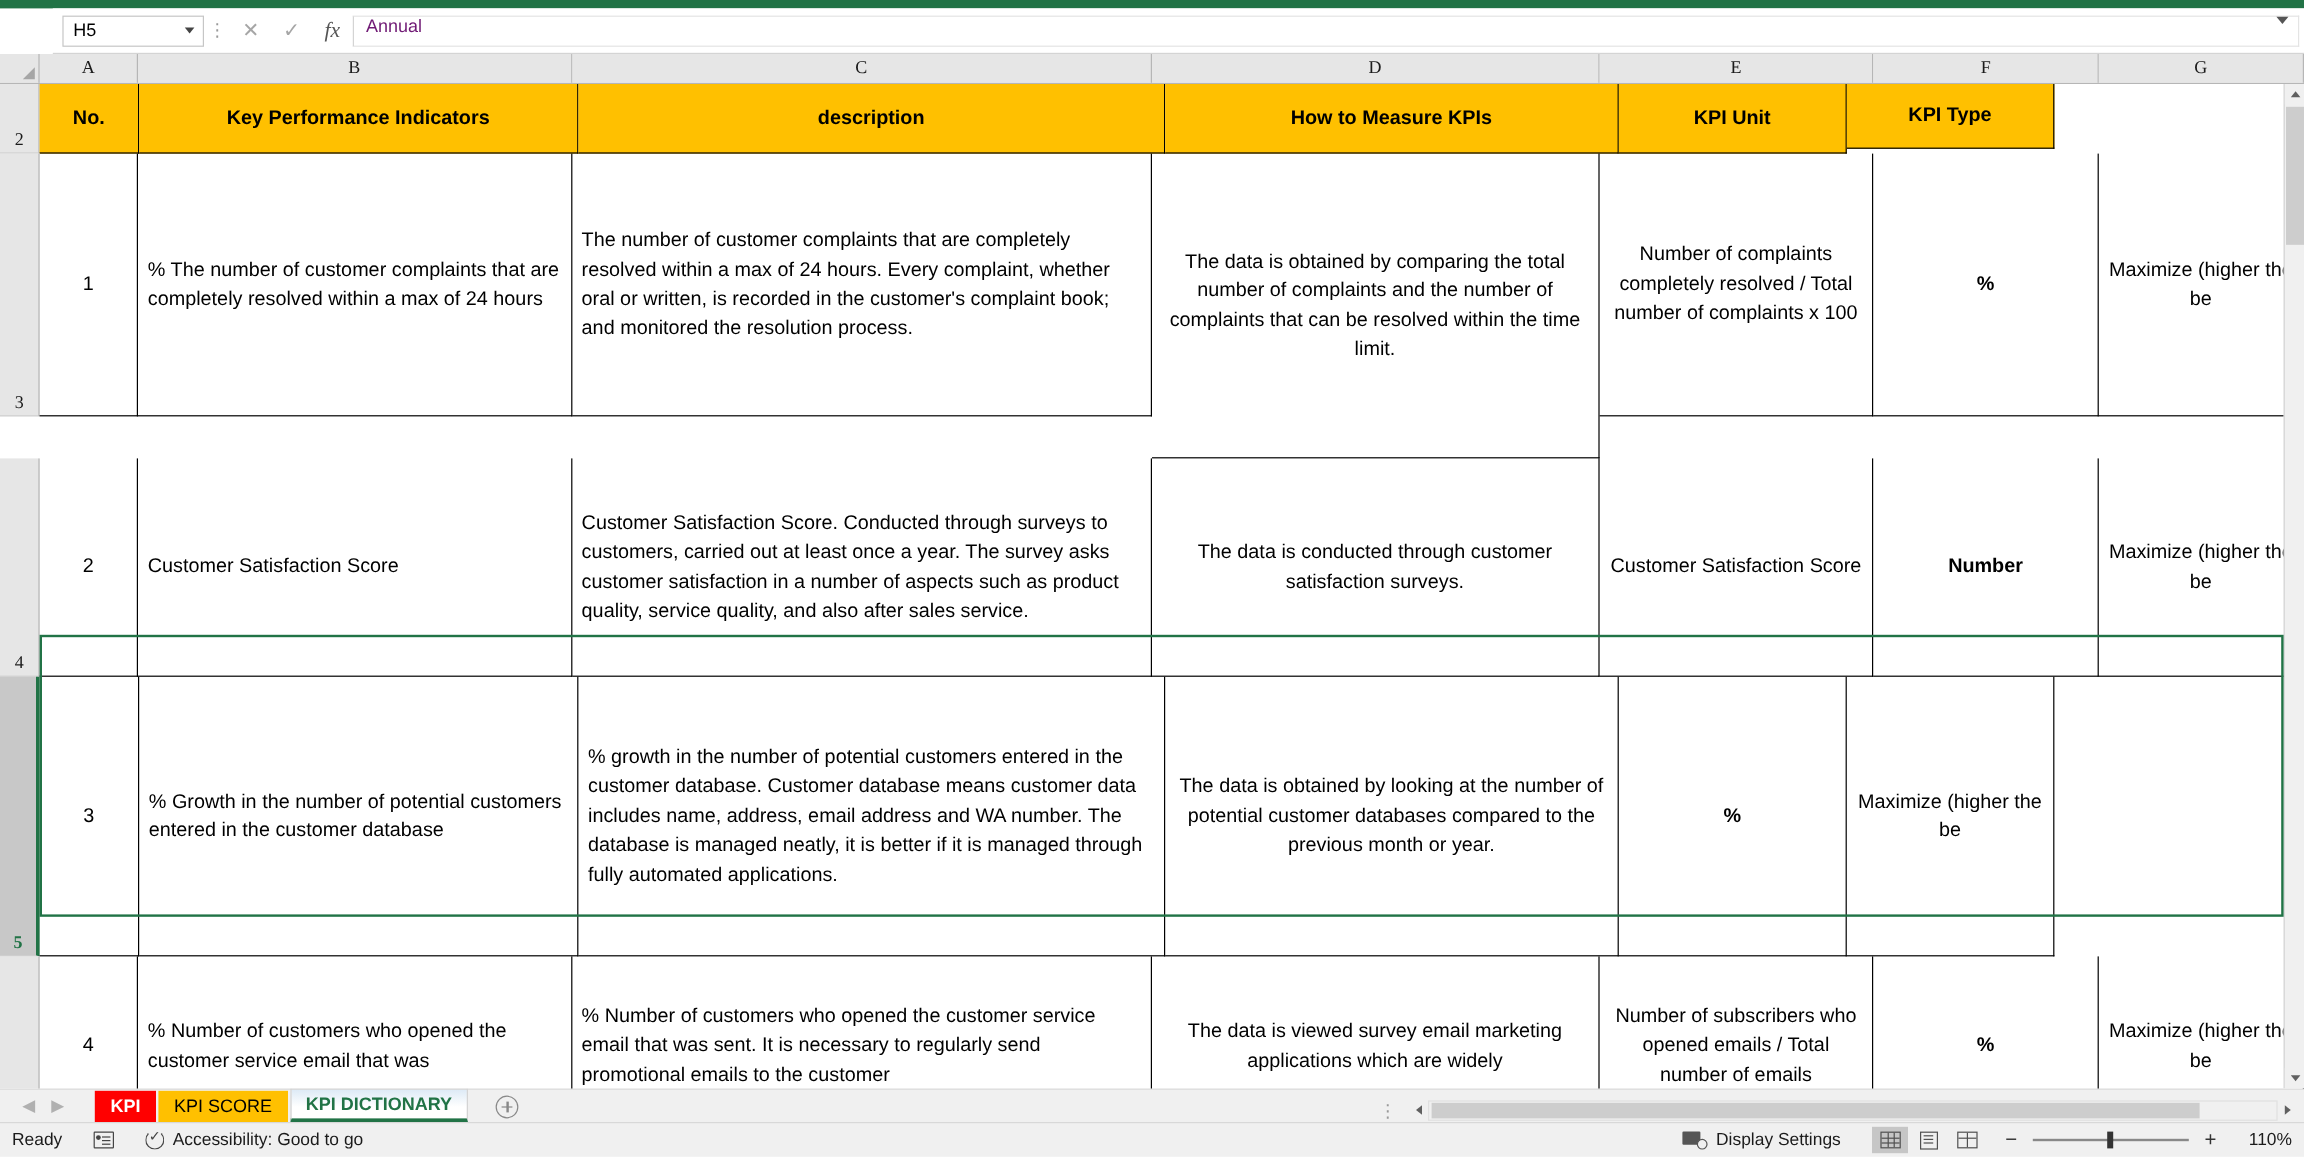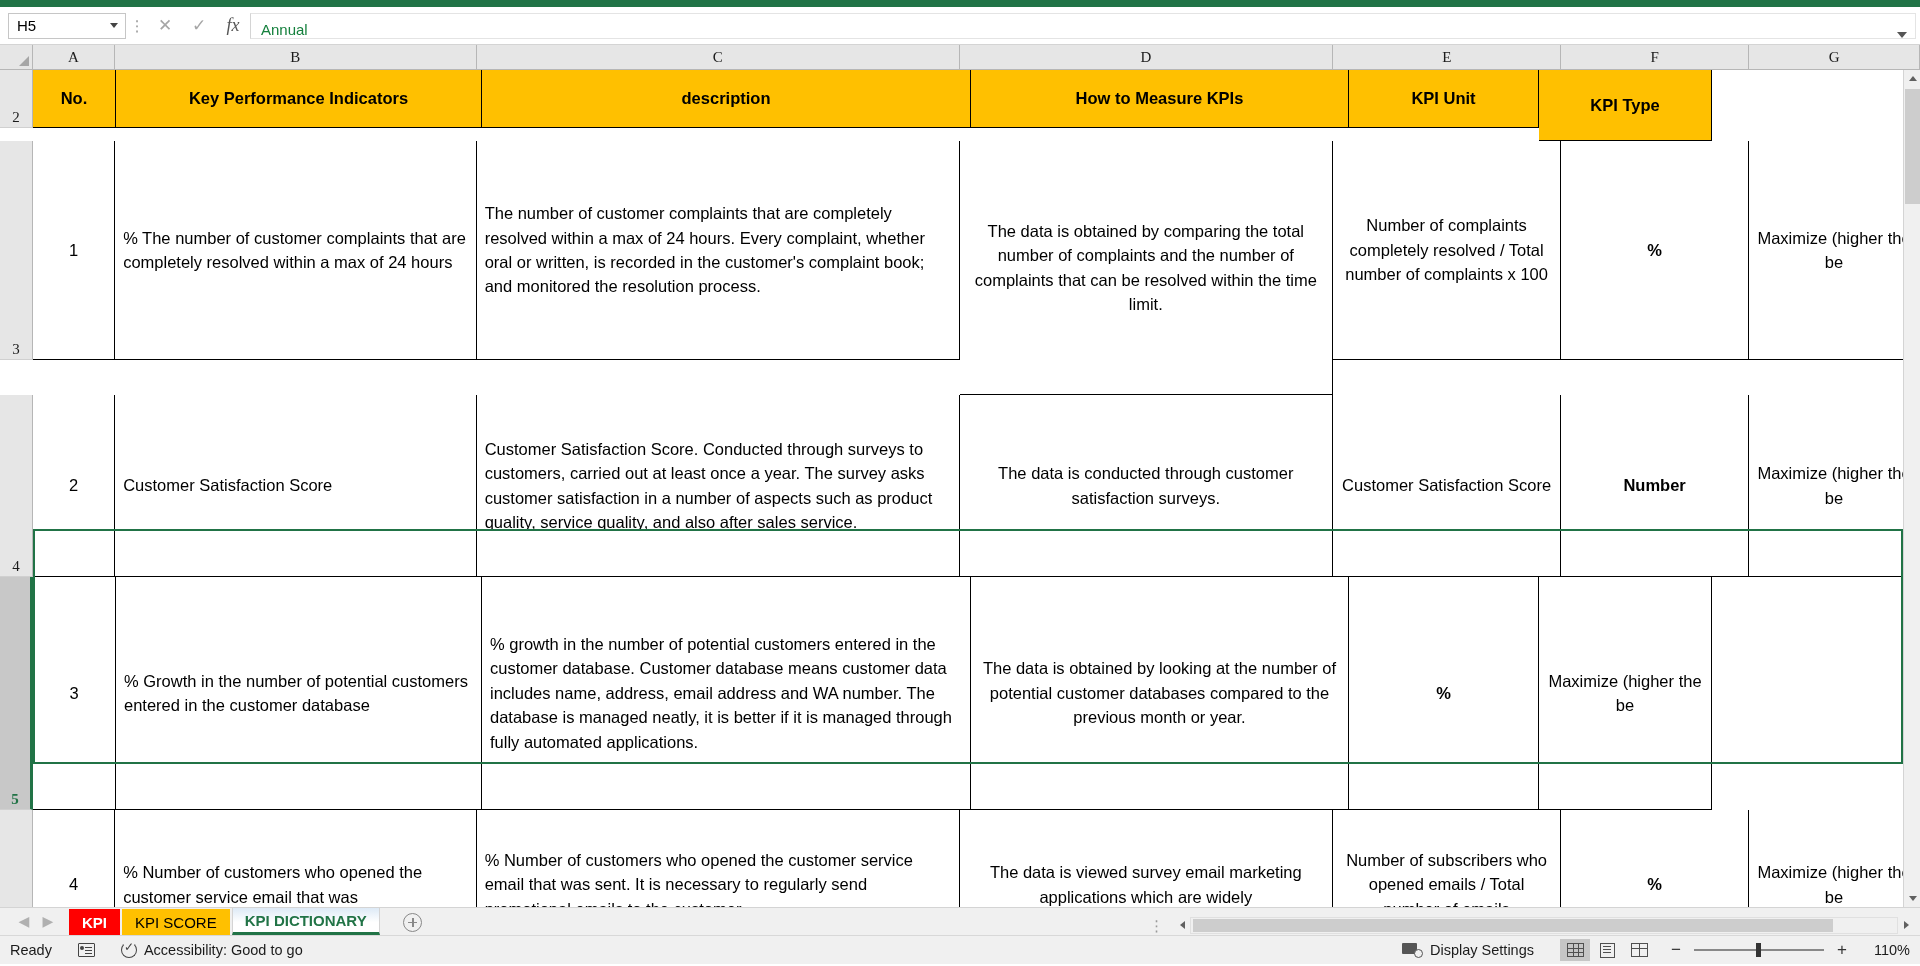--- a/index.html
+++ b/index.html
@@ -18,20 +18,21 @@
   }
 
   
   .formula-bar {
     height: 38px;
     display: flex;
     align-items: center;
     background: #ffffff;
     border-bottom: 1px solid #d4d4d4;
     padding: 0 2px;
+    margin-left: 44px;
   }
   .name-box {
     width: 118px;
     height: 26px;
     margin-left: 6px;
     border: 1px solid #c6c6c6;
     background: #ffffff;
     display: flex;
     align-items: center;
     font-size: 15px;
@@ -65,25 +66,25 @@
     color: #a6a6a6;
   }
   .fb-btn.fx { font-style: italic; font-family: "Liberation Serif", serif; font-size: 18px; color: #555; }
   .formula-input {
     flex: 1;
     height: 26px;
     border: 1px solid #e4e4e4;
     border-left: 1px solid #d4d4d4;
     background: #ffffff;
     display: flex;
-    align-items: flex-end;
+    align-items: flex-start;
     font-size: 15px;
     padding-left: 10px;
     margin-right: 2px;
-    color: #15803d;
+    color: #701a75;
     position: relative;
   }
   .fb-drop {
     position: absolute;
     right: 8px;
     width: 0; height: 0;
     border-left: 5px solid transparent;
     border-right: 5px solid transparent;
     border-top: 6px solid #555;
   }
@@ -233,21 +234,21 @@
     align-items: center;
     height: 28px;
     padding: 0 6px;
   }
   .tab-nav .nv {
     width: 24px; height: 24px;
     display: flex; align-items: center; justify-content: center;
     color: #b0b0b0;
     font-size: 14px;
   }
-  .tabs { display: flex; align-items: flex-end; height: 46px; margin-left: 3px; }
+  .tabs { display: flex; align-items: flex-end; height: 46px; margin-left: 13px; }
   .tab {
     height: 26px;
     padding: 0 12px;
     display: flex;
     align-items: center;
     font-size: 15px;
     margin-right: 2px;
     border: 1px solid transparent;
   }
   .tab.red { background: #ff0000; color: #ffffff; font-weight: bold; }
@@ -376,21 +377,21 @@
 
   <div class="grid-body">
 
     <div class="srow">
       <div class="rowhead" style="height:58px">2</div>
       <div class="cell hdr" style="width:83px;height:58px">No.</div>
       <div class="cell hdr" style="width:366px;height:58px">Key Performance Indicators</div>
       <div class="cell hdr" style="width:489px;height:58px">description</div>
       <div class="cell hdr" style="width:378px;height:58px">How to Measure KPIs</div>
       <div class="cell hdr" style="width:190px;height:58px">KPI Unit</div>
-      <div class="cell hdr" style="width:173px;height:71px">KPI Type</div>
+      <div class="cell hdr" style="width:173px;height:54px">KPI Type</div>
     </div>
 
     <div class="srow">
       <div class="rowhead" style="height:219px">3</div>
       <div class="cell ctr" style="width:83px;height:219px">1</div>
       <div class="cell left" style="width:366px;height:219px">% The number of customer complaints that are completely resolved within a max of 24 hours</div>
       <div class="cell left" style="width:489px;height:219px">The number of customer complaints that are completely resolved within a max of 24 hours. Every complaint, whether oral or written, is recorded in the customer's complaint book; and monitored the resolution process.</div>
       <div class="cell ctr" style="width:378px;height:254px">The data is obtained by comparing the total number of complaints and the number of complaints that can be resolved within the time limit.</div>
       <div class="cell ctr" style="width:231px;height:219px">Number of complaints completely resolved / Total number of complaints x 100</div>
       <div class="cell ctr bold" style="width:190px;height:219px">%</div>

